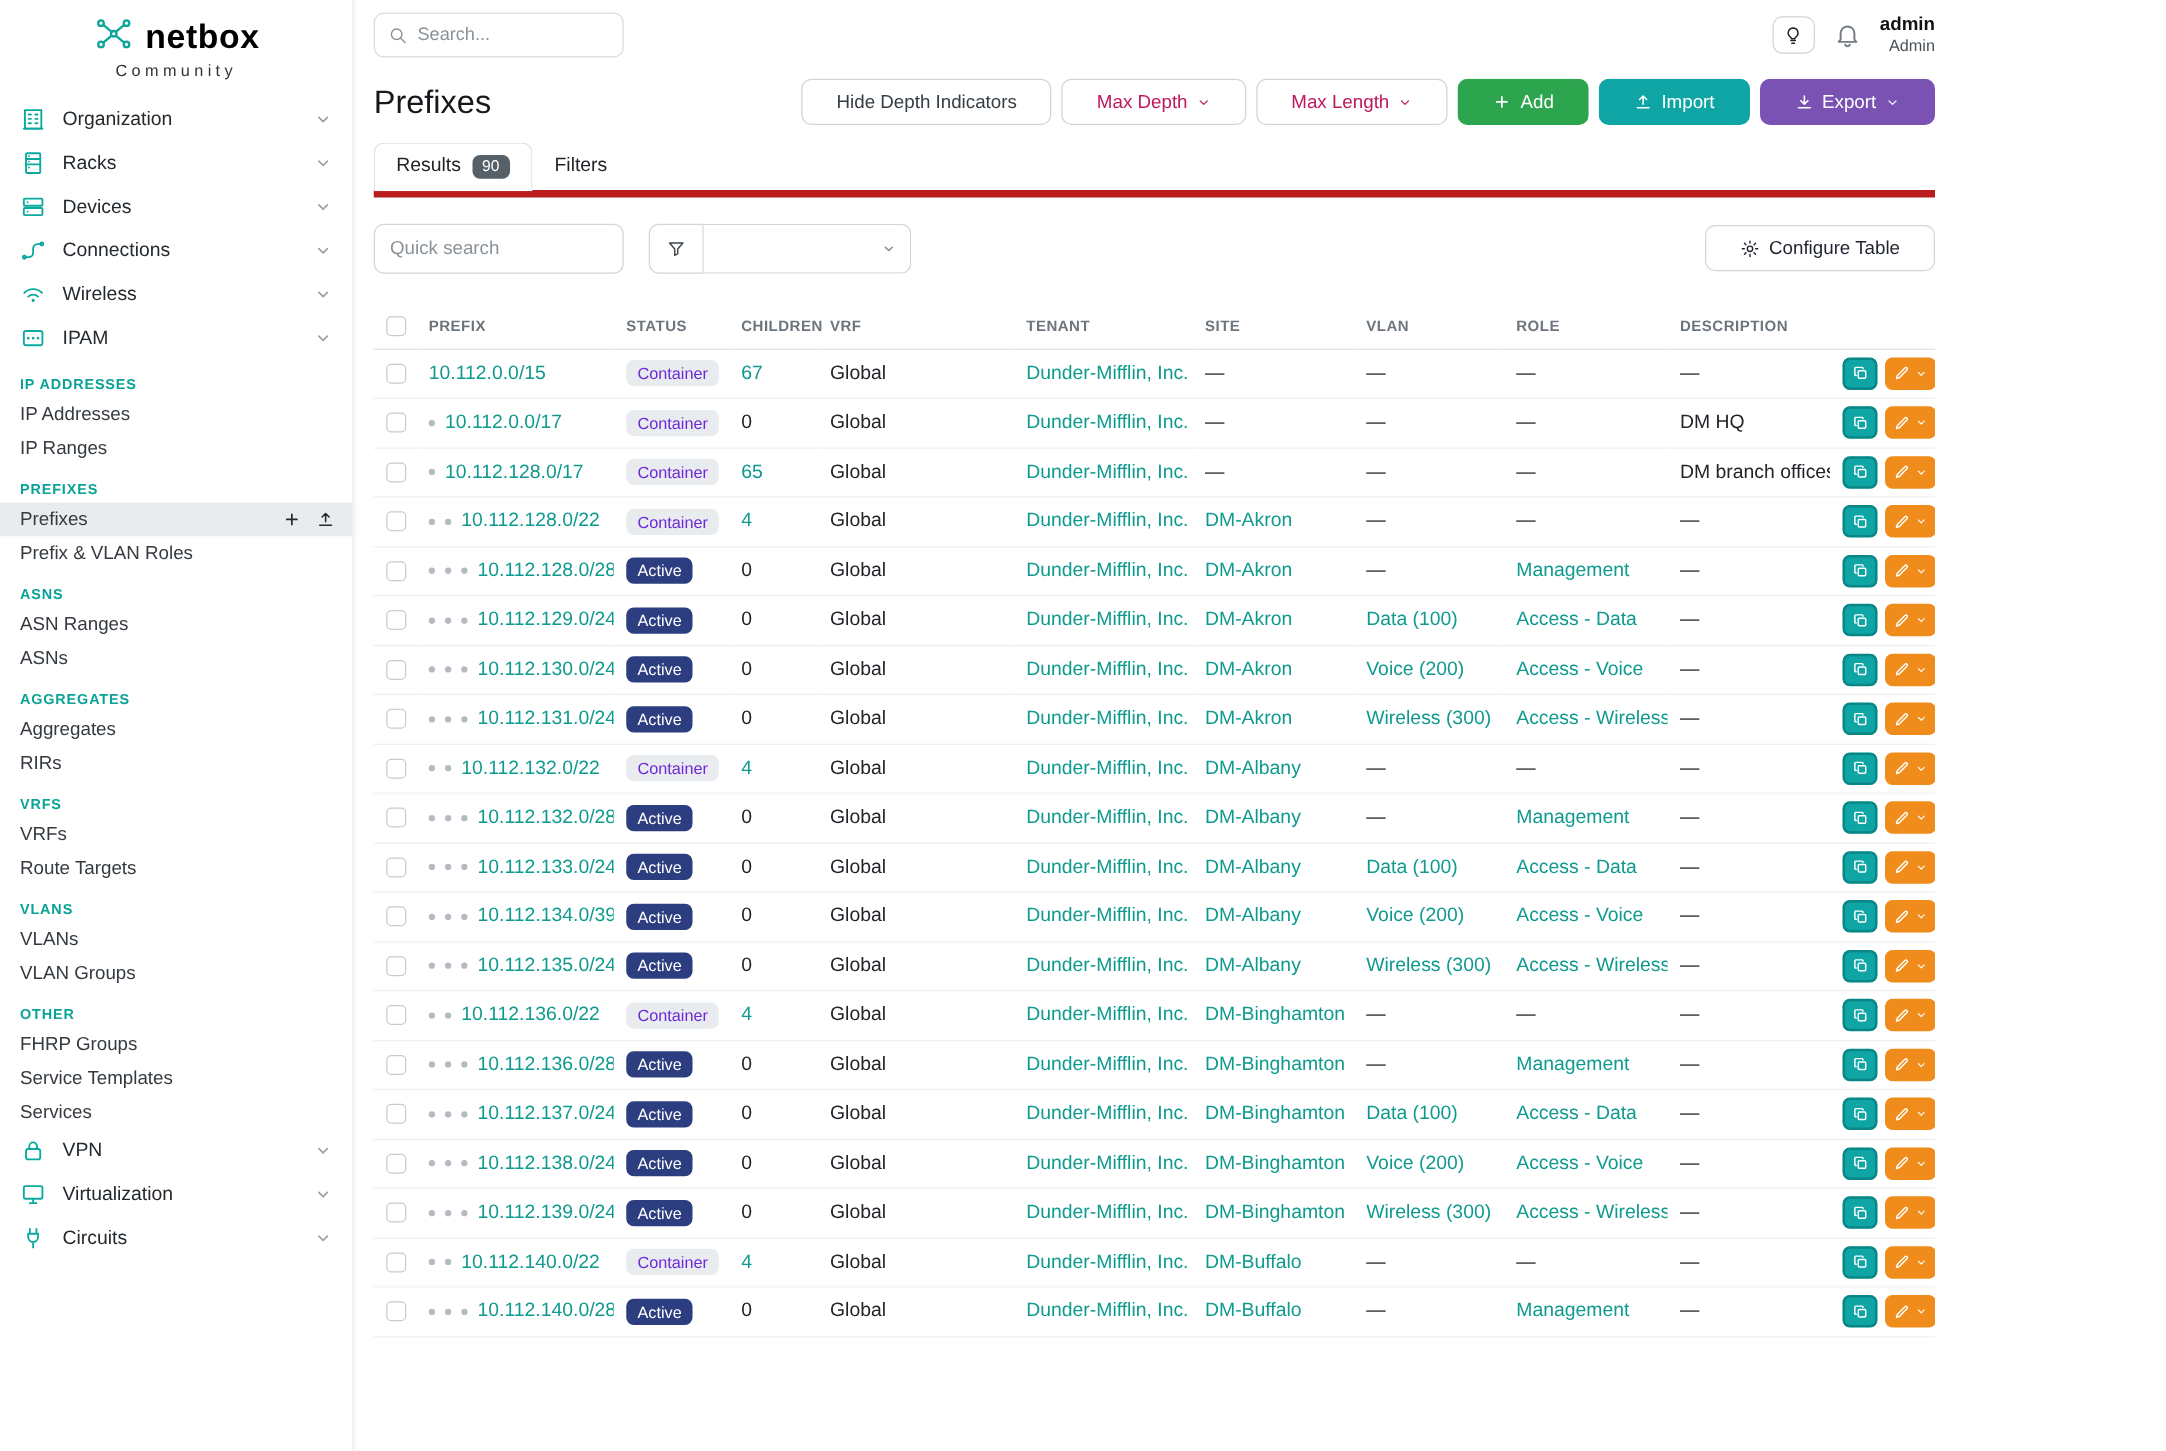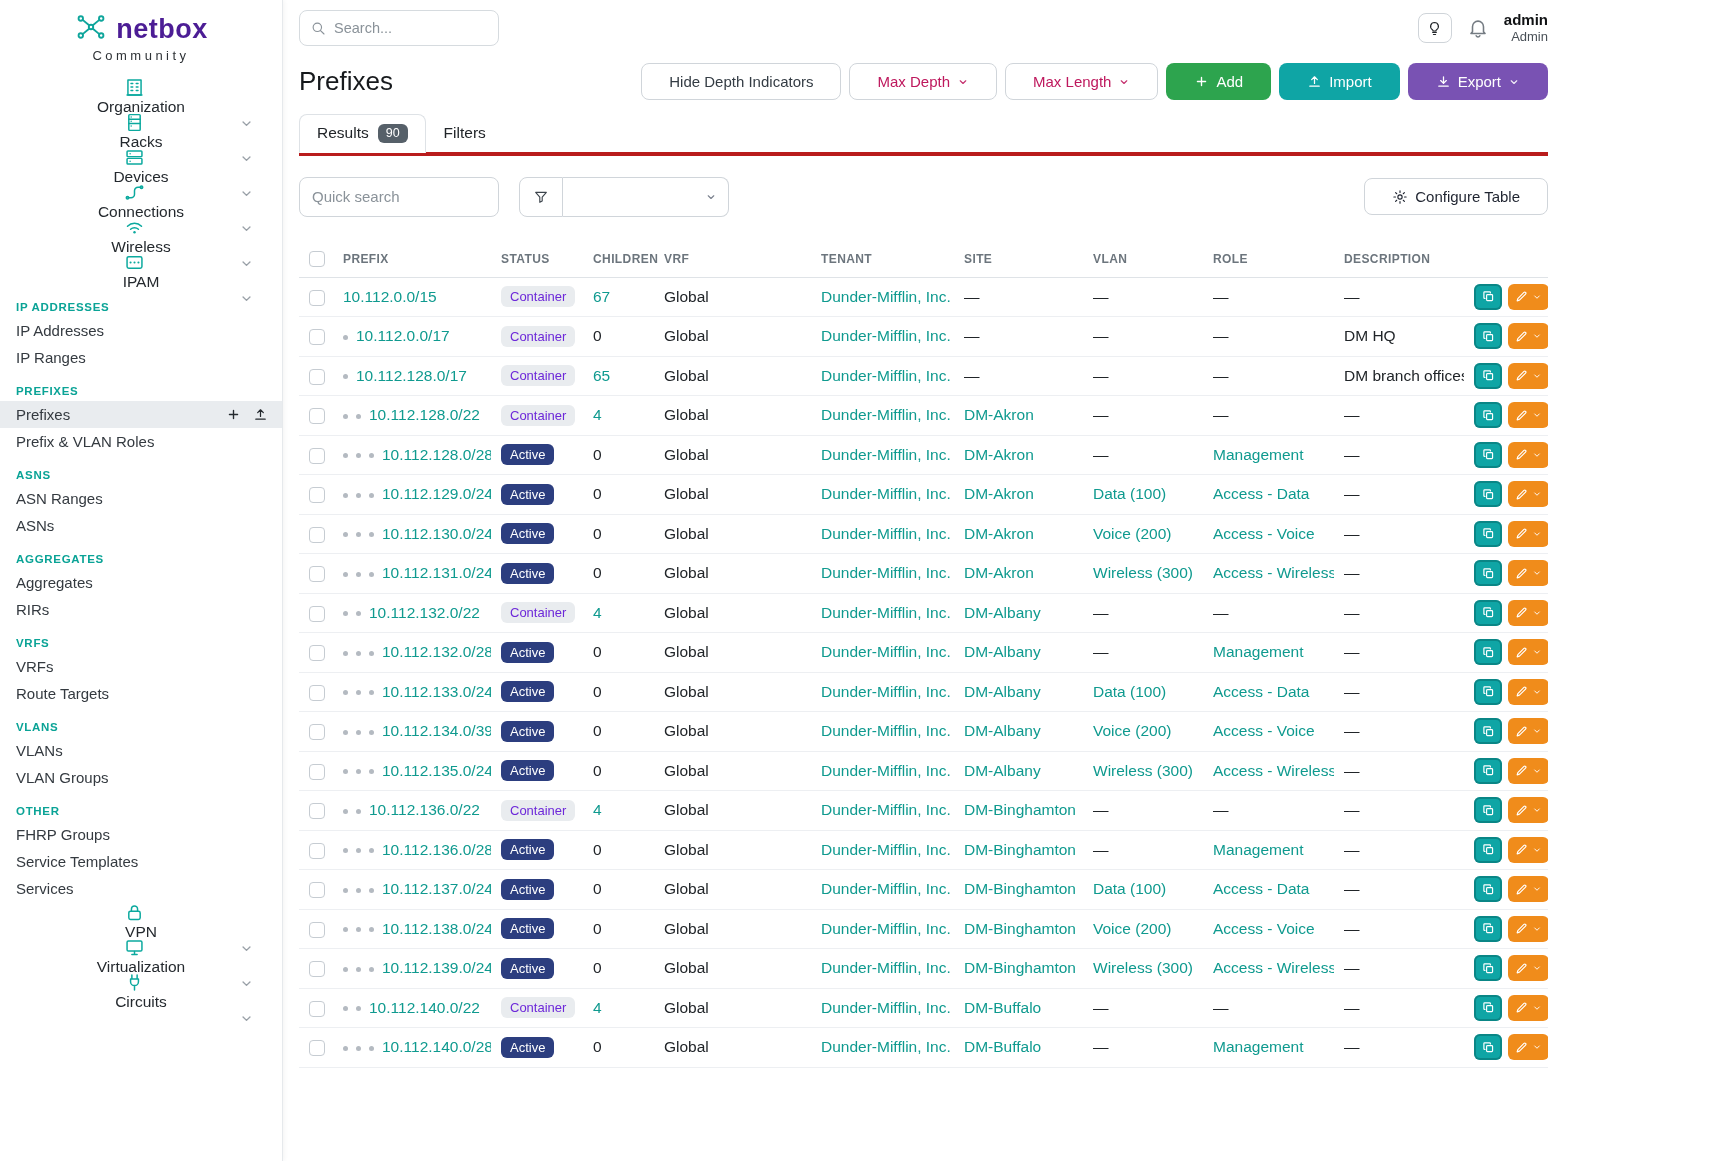--- a/index.html
+++ b/index.html
@@ -6,24 +6,24 @@
   html,body { width:1733px; height:1161px; overflow:hidden; background:#fff;
     font-family:"Liberation Sans", sans-serif; color:#212529; }
   .app { display:flex; width:100%; height:100%; }
 
   
   .sidebar { width:283px; min-width:283px; height:100%; background:#fff;
     border-right:1px solid #e6e9ec; box-shadow:1px 0 5px rgba(0,0,0,.05); overflow:hidden; }
   .brand { padding:13px 0 4px; text-align:center; }
   .brand-row { display:flex; align-items:center; justify-content:center; gap:8px; }
   .brand-row svg { width:34px; height:28px; }
-  .brand-name { font-size:27px; font-weight:700; color:#4c1d95; letter-spacing:.5px; }
+  .brand-name { font-size:27px; font-weight:700; color:#000000; letter-spacing:.5px; }
   .brand-sub { font-size:13px; color:#2f3337; letter-spacing:3.5px; margin-top:3px; }
   .nav { padding-top:10px; }
-  .nav-group { display:flex; align-items:center; height:35px; padding:0 28px; cursor:pointer;flex-direction:column; }
+  .nav-group { display:flex; align-items:center; height:35px; padding:0 16px; cursor:pointer; }
   .nav-group .gi { width:21px; height:21px; color:#0ba99e; margin-right:13px; }
   .nav-group .lbl { font-size:15.5px; color:#24292e; }
   .nav-group .chev { margin-left:auto; width:15px; height:15px; color:#9aa1a8; }
   .sec-header { padding:14px 16px 4px; font-size:11.5px; font-weight:700; color:#0aa396; letter-spacing:.7px; }
   .sec-item { display:flex; align-items:center; height:27px; padding:0 14px 0 16px;
     font-size:15px; color:#343a40; cursor:pointer; }
   .sec-item.active { background:#e9ecef; }
   .sec-item .acts { margin-left:auto; display:flex; gap:12px; align-items:center; }
   .sec-item .mini { width:15px; height:15px; color:#24292e; cursor:pointer; display:inline-flex; }
   .ic { display:inline-flex; }
@@ -55,21 +55,21 @@
   .btn { height:37px; border-radius:8px; font-size:15px; font-family:inherit; display:inline-flex;
     align-items:center; gap:7px; padding:0 27px; cursor:pointer; border:1px solid transparent; background:#fff; }
   .btn-outline { border-color:#d0d5da; color:#343c44; }
   .btn-outline.muted { color:#be185d; }
   .btn-green  { background:#2da44e; color:#fff; }
   .btn-teal   { background:#0fa5a5; color:#fff; }
   .btn-purple { background:#7952b3; color:#fff; }
   .btn .bi { width:15px; height:15px; }
   .caret { width:12px; height:12px; color:currentColor; opacity:.9; }
 
-  .tabs { display:flex; margin-top:14px; border-bottom:4px solid #b91c1c; }
+  .tabs { display:flex; margin-top:14px; border-bottom:6px solid #b91c1c; }
   .tab { padding:9px 17px; font-size:15.5px; color:#212529; border:1px solid transparent;
     border-radius:8px 8px 0 0; margin-bottom:-1px; display:flex; gap:9px; align-items:center; cursor:pointer; }
   .tab.active { border-color:#dee2e6 #dee2e6 #fff; background:#fff; }
   .badge-cnt { background:#566069; color:#fff; border-radius:6px; font-size:12.5px; padding:3px 8px; line-height:1; }
 
   .toolbar { display:flex; align-items:center; margin-top:21px; }
   .qsearch { width:200px; height:40px; border:1px solid #d0d5da; border-radius:8px;
     padding:0 12px; font-size:15px; outline:none; font-family:inherit; }
   .filter-group { display:flex; margin-left:20px; height:40px; }
   .fbtn { width:44px; border:1px solid #d0d5da; border-radius:8px 0 0 8px; background:#fff;

